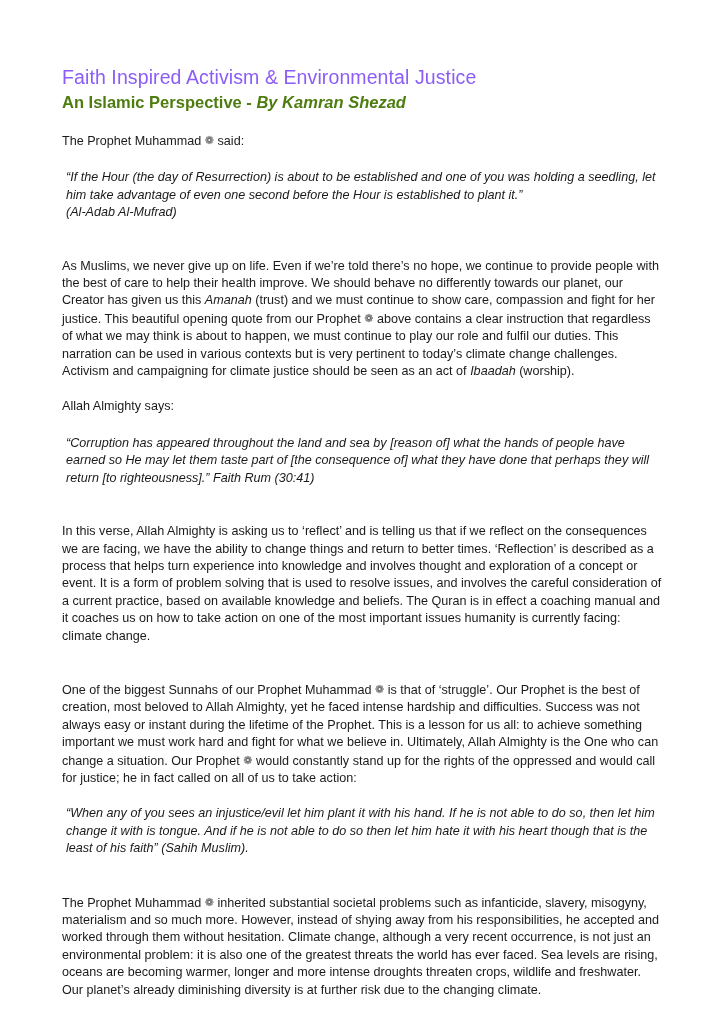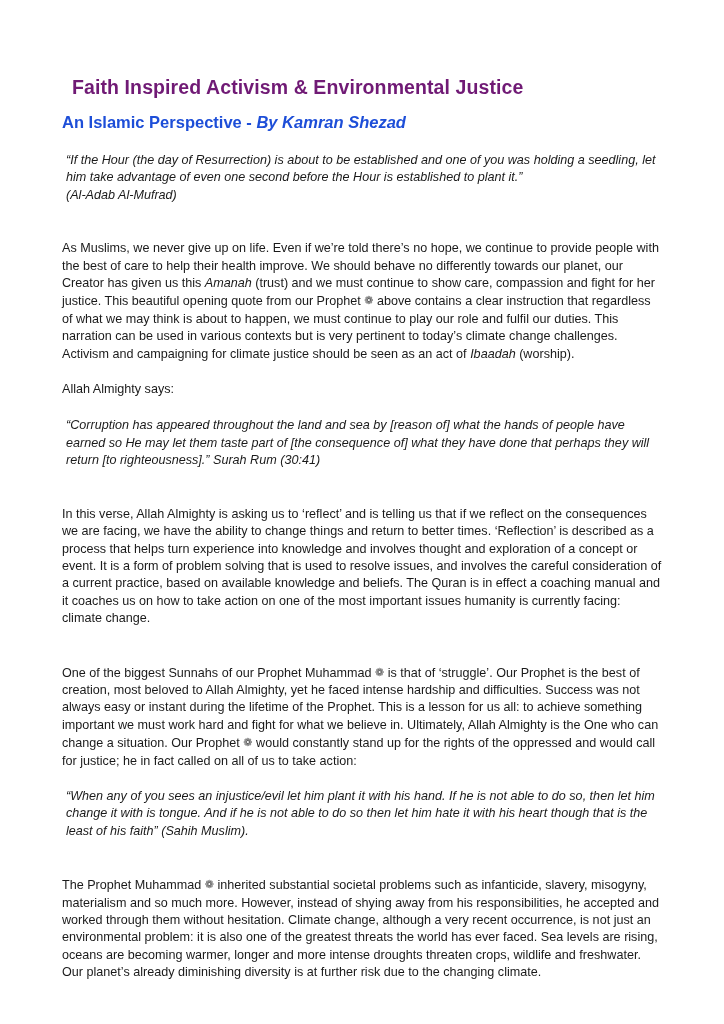--- a/index.html
+++ b/index.html
@@ -1,46 +1,47 @@
 <!DOCTYPE html>
 <html><head>
 <meta charset="utf-8">
 <style>
   html, body { margin: 0; padding: 0; background: #ffffff; }
   body { width: 724px; height: 1024px; overflow: hidden; position: relative; font-family: "Liberation Sans", sans-serif; color: #1a1a1a; }
   .page { position: absolute; left: 62px; top: 64px; width: 600px; }
-  .title { color: #701a75; font-weight: bold; font-size: 19.5px; line-height: 26px; margin: 10px; letter-spacing: 0.1px; }
-  .subtitle { color: #1d4ed8; font-weight: bold; font-size: 16.5px; line-height: 24px; margin: 0 0 18px 0; }
+  .title { color: #8b5cf6; font-weight: normal; font-size: 19.5px; line-height: 26px; margin: 0; letter-spacing: 0.1px; }
+  .subtitle { color: #4d7c0f; font-weight: bold; font-size: 16.5px; line-height: 24px; margin: 0 0 18px 0; }
   .subtitle em { font-style: italic; }
   p { margin: 0; font-size: 12.6px; line-height: 17.4px; }
   .intro { margin-bottom: 19px; }
   .quote { font-style: italic; padding: 0 4px; }
   .quote-block { margin-bottom: 17px; }
   .body-para { margin-bottom: 18px; margin-top: 36px; }
   .honorific { display: inline-block; font-size: 11px; color: #444; vertical-align: 1px; }
 </style>
 </head>
 <body>
 
 <div class="page">
   <h1 class="title">Faith Inspired Activism &amp; Environmental Justice</h1>
   <h2 class="subtitle"><span>An Islamic Perspective - </span><em>By Kamran Shezad</em></h2>
 
+  <p class="intro"><span>The Prophet Muhammad</span> <span class="honorific">❁</span><span> said:</span></p>
 
   <div class="quote-block">
     <p class="quote">“If the Hour (the day of Resurrection) is about to be established and one of you was holding a seedling, let him take advantage of even one second before the Hour is established to plant it.”</p>
     <p class="quote">(Al-Adab Al-Mufrad)</p>
   </div>
 
   <p class="body-para"><span>As Muslims, we never give up on life. Even if we’re told there’s no hope, we continue to provide people with the best of care to help their health improve. We should behave no differently towards our planet, our Creator has given us this </span><em>Amanah</em><span> (trust) and we must continue to show care, compassion and fight for her justice. This beautiful opening quote from our Prophet </span><span class="honorific">❁</span><span> above contains a clear instruction that regardless of what we may think is about to happen, we must continue to play our role and fulfil our duties. This narration can be used in various contexts but is very pertinent to today’s climate change challenges. Activism and campaigning for climate justice should be seen as an act of </span><em>Ibaadah</em><span> (worship).</span></p>
 
   <p class="intro">Allah Almighty says:</p>
 
   <div class="quote-block">
-    <p class="quote">“Corruption has appeared throughout the land and sea by [reason of] what the hands of people have earned so He may let them taste part of [the consequence of] what they have done that perhaps they will return [to righteousness].”  Surah Rum (30:41)</p>
+    <p class="quote">“Corruption has appeared throughout the land and sea by [reason of] what the hands of people have earned so He may let them taste part of [the consequence of] what they have done that perhaps they will return [to righteousness].”  Faith Rum (30:41)</p>
   </div>
 
   <p class="body-para">In this verse, Allah Almighty is asking us to ‘reflect’ and is telling us that if we reflect on the consequences we are facing, we have the ability to change things and return to better times. ‘Reflection’ is described as a process that helps turn experience into knowledge and involves thought and exploration of a concept or event. It is a form of problem solving that is used to resolve issues, and involves the careful consideration of a current practice, based on available knowledge and beliefs. The Quran is in effect a coaching manual and it coaches us on how to take action on one of the most important issues humanity is currently facing: climate change.</p>
 
   <p class="body-para"><span>One of the biggest Sunnahs of our Prophet Muhammad </span><span class="honorific">❁</span><span> is that of ‘struggle’. Our Prophet is the best of creation, most beloved to Allah Almighty, yet he faced intense hardship and difficulties. Success was not always easy or instant during the lifetime of the Prophet. This is a lesson for us all: to achieve something important we must work hard and fight for what we believe in. Ultimately, Allah Almighty is the One who can change a situation. Our Prophet </span><span class="honorific">❁</span><span> would constantly stand up for the rights of the oppressed and would call for justice; he in fact called on all of us to take action:</span></p>
 
   <div class="quote-block">
     <p class="quote">“When any of you sees an injustice/evil let him plant it with his hand. If he is not able to do so, then let him change it with is tongue. And if he is not able to do so then let him hate it with his heart though that is the least of his faith” (Sahih Muslim).</p>
   </div>
 

